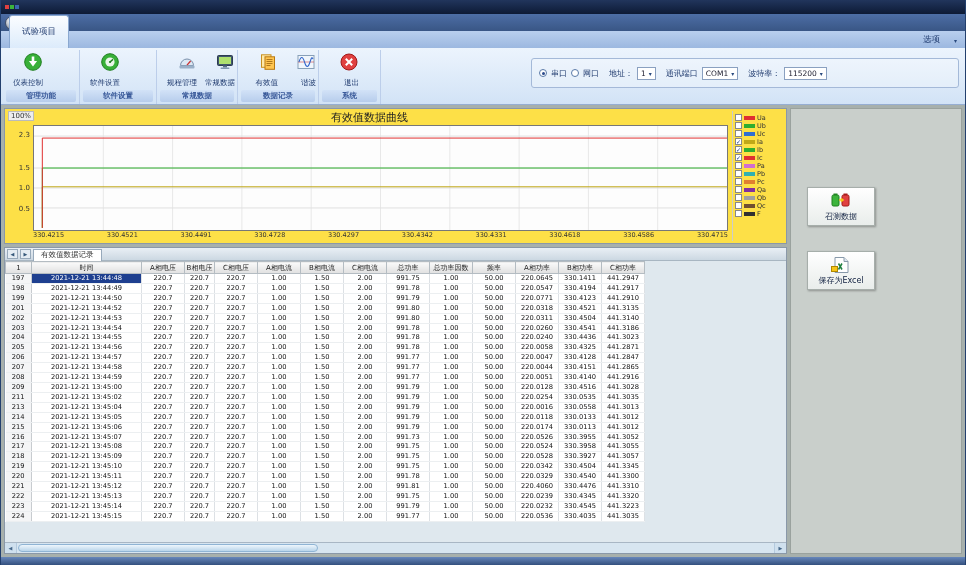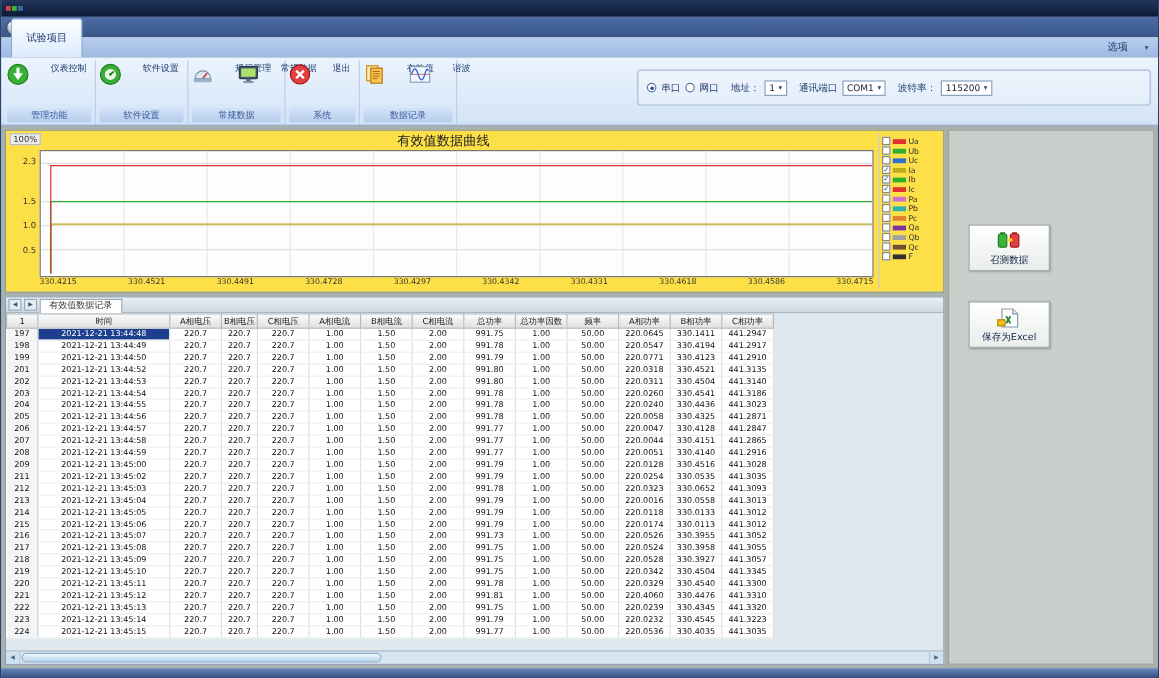--- a/index.html
+++ b/index.html
@@ -23,26 +23,26 @@
                 border-radius:3px 3px 0 0; font-size:8.5px; color:#1f3a6e; display:flex; align-items:center; }
   .options { position:absolute; right:8px; top:3px; font-size:8.5px; color:#1f3a6e; display:flex; gap:14px; align-items:center; cursor:default; }
   .caret { font-size:6px; color:#2a4a7f; }
 
   
   .ribbon-body { height:57px; background:linear-gradient(#ecf4fd,#d2e3f6); border-bottom:1px solid #96aed2; display:flex;
                  padding:2px 4px 0 2px; position:relative; flex:0 0 auto; }
   .ribbon-groups { display:flex; }
   .rgroup { display:flex; flex-direction:column; border-right:1px solid #bcceea; padding:0 2px; }
   .rbuttons { flex:1; display:flex; }
-  .rbtn { width:38px; display:flex; flex-direction:row; align-items:flex-start; padding-top:2px; gap:17px; border-radius:2px; }
+  .rbtn { width:38px; display:flex; flex-direction:column; align-items:flex-end; padding-top:2px; gap:6px; border-radius:2px; }
   .rbtn .ic { width:20px; height:20px; }
   .rbtn .ic svg { width:20px; height:20px; display:block; }
   .rbtn .lb { font-size:7.5px; color:#1f3a6e; white-space:nowrap; }
   .glabel { height:12px; line-height:12px; font-size:7.5px; color:#3a5a9a; background:linear-gradient(#d2e2f7,#b7cdec);
-            text-align:center; border-radius:2px; margin:1px 1px 2px; padding:0 20px; }
+            text-align:center; border-radius:2px; margin:1px 1px 2px; padding:0 20px;font-weight:bold; }
 
   .comm-panel { position:absolute; right:6px; top:10px; width:428px; height:30px; border:1px solid #a4b9d8; border-radius:3px;
                 display:flex; align-items:center; gap:4px; padding:0 7px; font-size:8px; color:#1f3a6e; background:rgba(255,255,255,0.28); }
   .radio { width:8px; height:8px; border-radius:50%; border:1px solid #5a7aa8; background:#fff; position:relative; flex:0 0 auto; }
   .radio.on::after { content:""; position:absolute; inset:1.5px; background:#2a4a8c; border-radius:50%; }
   .sel-box { background:#fff; border:1px solid #8aa0c0; font-size:7.5px; color:#223; padding:0 3px; height:13px;
              display:flex; align-items:center; gap:3px; }
 
   
   .main { flex:1 1 auto; display:flex; background:#a7b0ac; padding:3px; gap:3px; min-height:0; }
@@ -187,53 +187,53 @@
               <span class="lb">常规数据</span>
             </div>
           </div>
           <div class="glabel">常规数据</div>
         </div>
         <div class="rgroup">
           <div class="rbuttons">
             <div class="rbtn">
               <span class="ic">
                 <svg viewBox="0 0 20 20">
-                  <circle cx="10" cy="10" r="8" fill="#e04040" stroke="#a01818"></circle>
-                  <path d="M6.8 6.8l6.4 6.4M13.2 6.8l-6.4 6.4" stroke="#fff" stroke-width="2"></path>
-                </svg>
-              </span>
-              <span class="lb">退出</span>
-            </div>
-          </div>
-          <div class="glabel">系统</div>
-        </div>
-        <div class="rgroup">
-          <div class="rbuttons">
-            <div class="rbtn">
-              <span class="ic">
-                <svg viewBox="0 0 20 20">
                   <rect x="3.5" y="2.8" width="9.5" height="12.5" fill="#ffe9a8" stroke="#c89020"></rect>
                   <rect x="7" y="4.8" width="9.5" height="12.5" fill="#ffc550" stroke="#b87810"></rect>
                   <path d="M8.5 7.5h6M8.5 9.5h6M8.5 11.5h6M8.5 13.5h4" stroke="#9a6510" stroke-width="0.8"></path>
                 </svg>
               </span>
               <span class="lb">有效值</span>
             </div>
             <div class="rbtn">
               <span class="ic">
                 <svg viewBox="0 0 20 20">
                   <rect x="2" y="3.5" width="16" height="13" fill="#f0f6fc" stroke="#88a0b8"></rect>
                   <path d="M2 10h16" stroke="#cc4444" stroke-width="0.6"></path>
                   <path d="M3 10c1.8-6 3.7-6 5.5 0s3.7 6 5.5 0 2.2-4.4 3-3" fill="none" stroke="#3366cc" stroke-width="1.1"></path>
                 </svg>
               </span>
               <span class="lb">谐波</span>
             </div>
           </div>
           <div class="glabel">数据记录</div>
+        </div>
+        <div class="rgroup">
+          <div class="rbuttons">
+            <div class="rbtn">
+              <span class="ic">
+                <svg viewBox="0 0 20 20">
+                  <circle cx="10" cy="10" r="8" fill="#e04040" stroke="#a01818"></circle>
+                  <path d="M6.8 6.8l6.4 6.4M13.2 6.8l-6.4 6.4" stroke="#fff" stroke-width="2"></path>
+                </svg>
+              </span>
+              <span class="lb">退出</span>
+            </div>
+          </div>
+          <div class="glabel">系统</div>
         </div>
       </div>
 
     <div class="comm-panel">
       <span class="radio on"></span>
       <span>串口</span>
       <span class="radio"></span>
       <span>网口</span>
       <span style="margin-left:6px;">地址：</span>
       <span class="sel-box">
@@ -599,36 +599,20 @@
                   <td>1.50</td>
                   <td>2.00</td>
                   <td>991.79</td>
                   <td>1.00</td>
                   <td>50.00</td>
                   <td>220.0254</td>
                   <td>330.0535</td>
                   <td>441.3035</td>
                 </tr>
                 <tr>
-                  <td class="rownum">212</td>
-                  <td>2021-12-21 13:45:03</td>
-                  <td>220.7</td>
-                  <td>220.7</td>
-                  <td>220.7</td>
-                  <td>1.00</td>
-                  <td>1.50</td>
-                  <td>2.00</td>
-                  <td>991.78</td>
-                  <td>1.00</td>
-                  <td>50.00</td>
-                  <td>220.0323</td>
-                  <td>330.0652</td>
-                  <td>441.3093</td>
-                </tr>
-                <tr>
                   <td class="rownum">213</td>
                   <td>2021-12-21 13:45:04</td>
                   <td>220.7</td>
                   <td>220.7</td>
                   <td>220.7</td>
                   <td>1.00</td>
                   <td>1.50</td>
                   <td>2.00</td>
                   <td>991.79</td>
                   <td>1.00</td>

